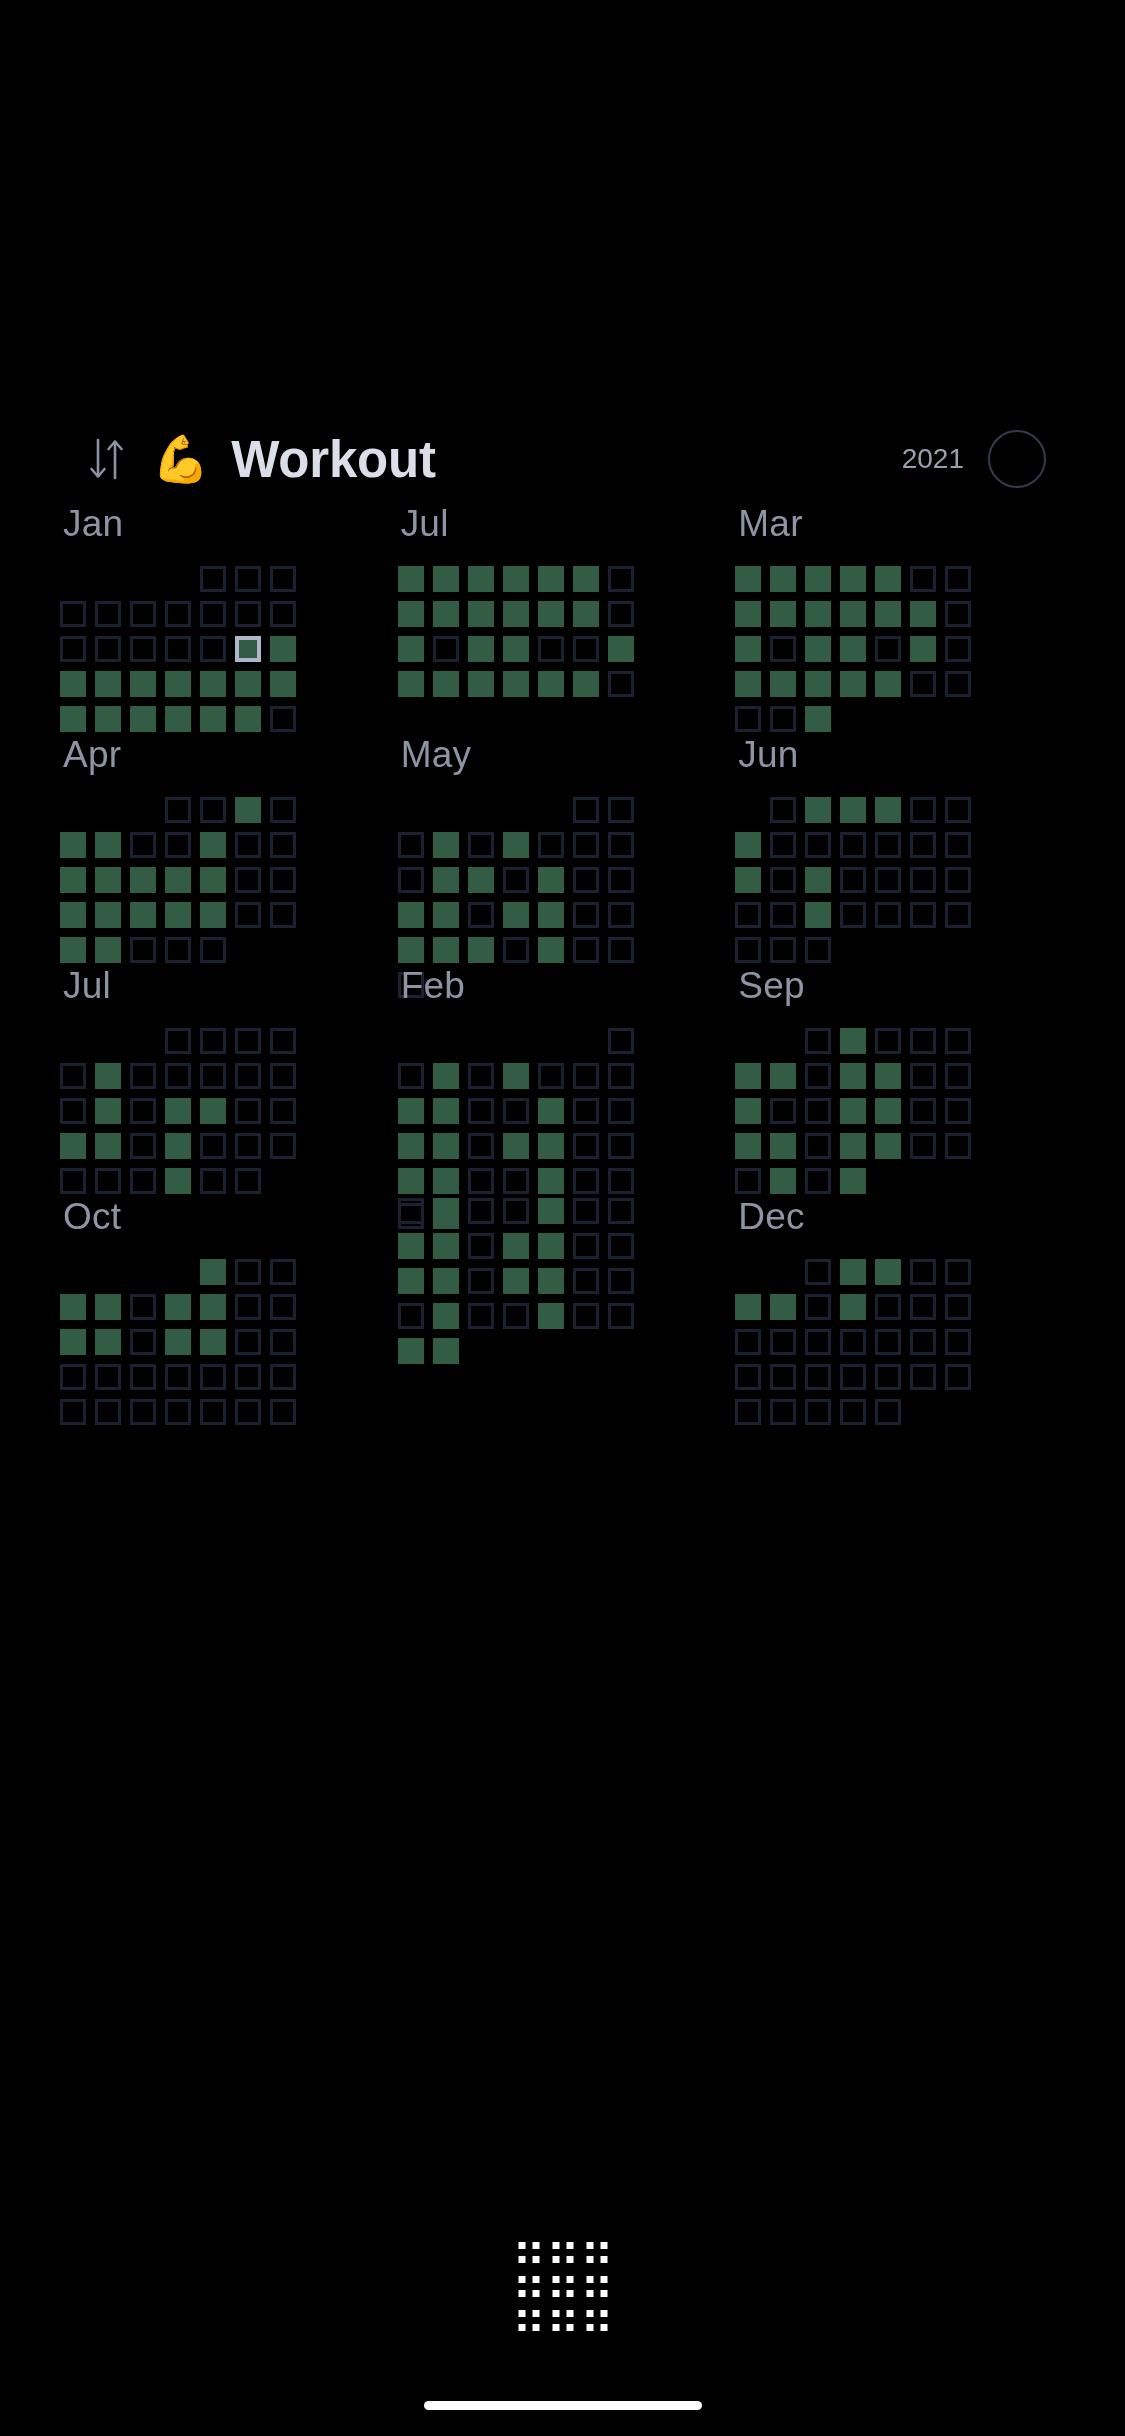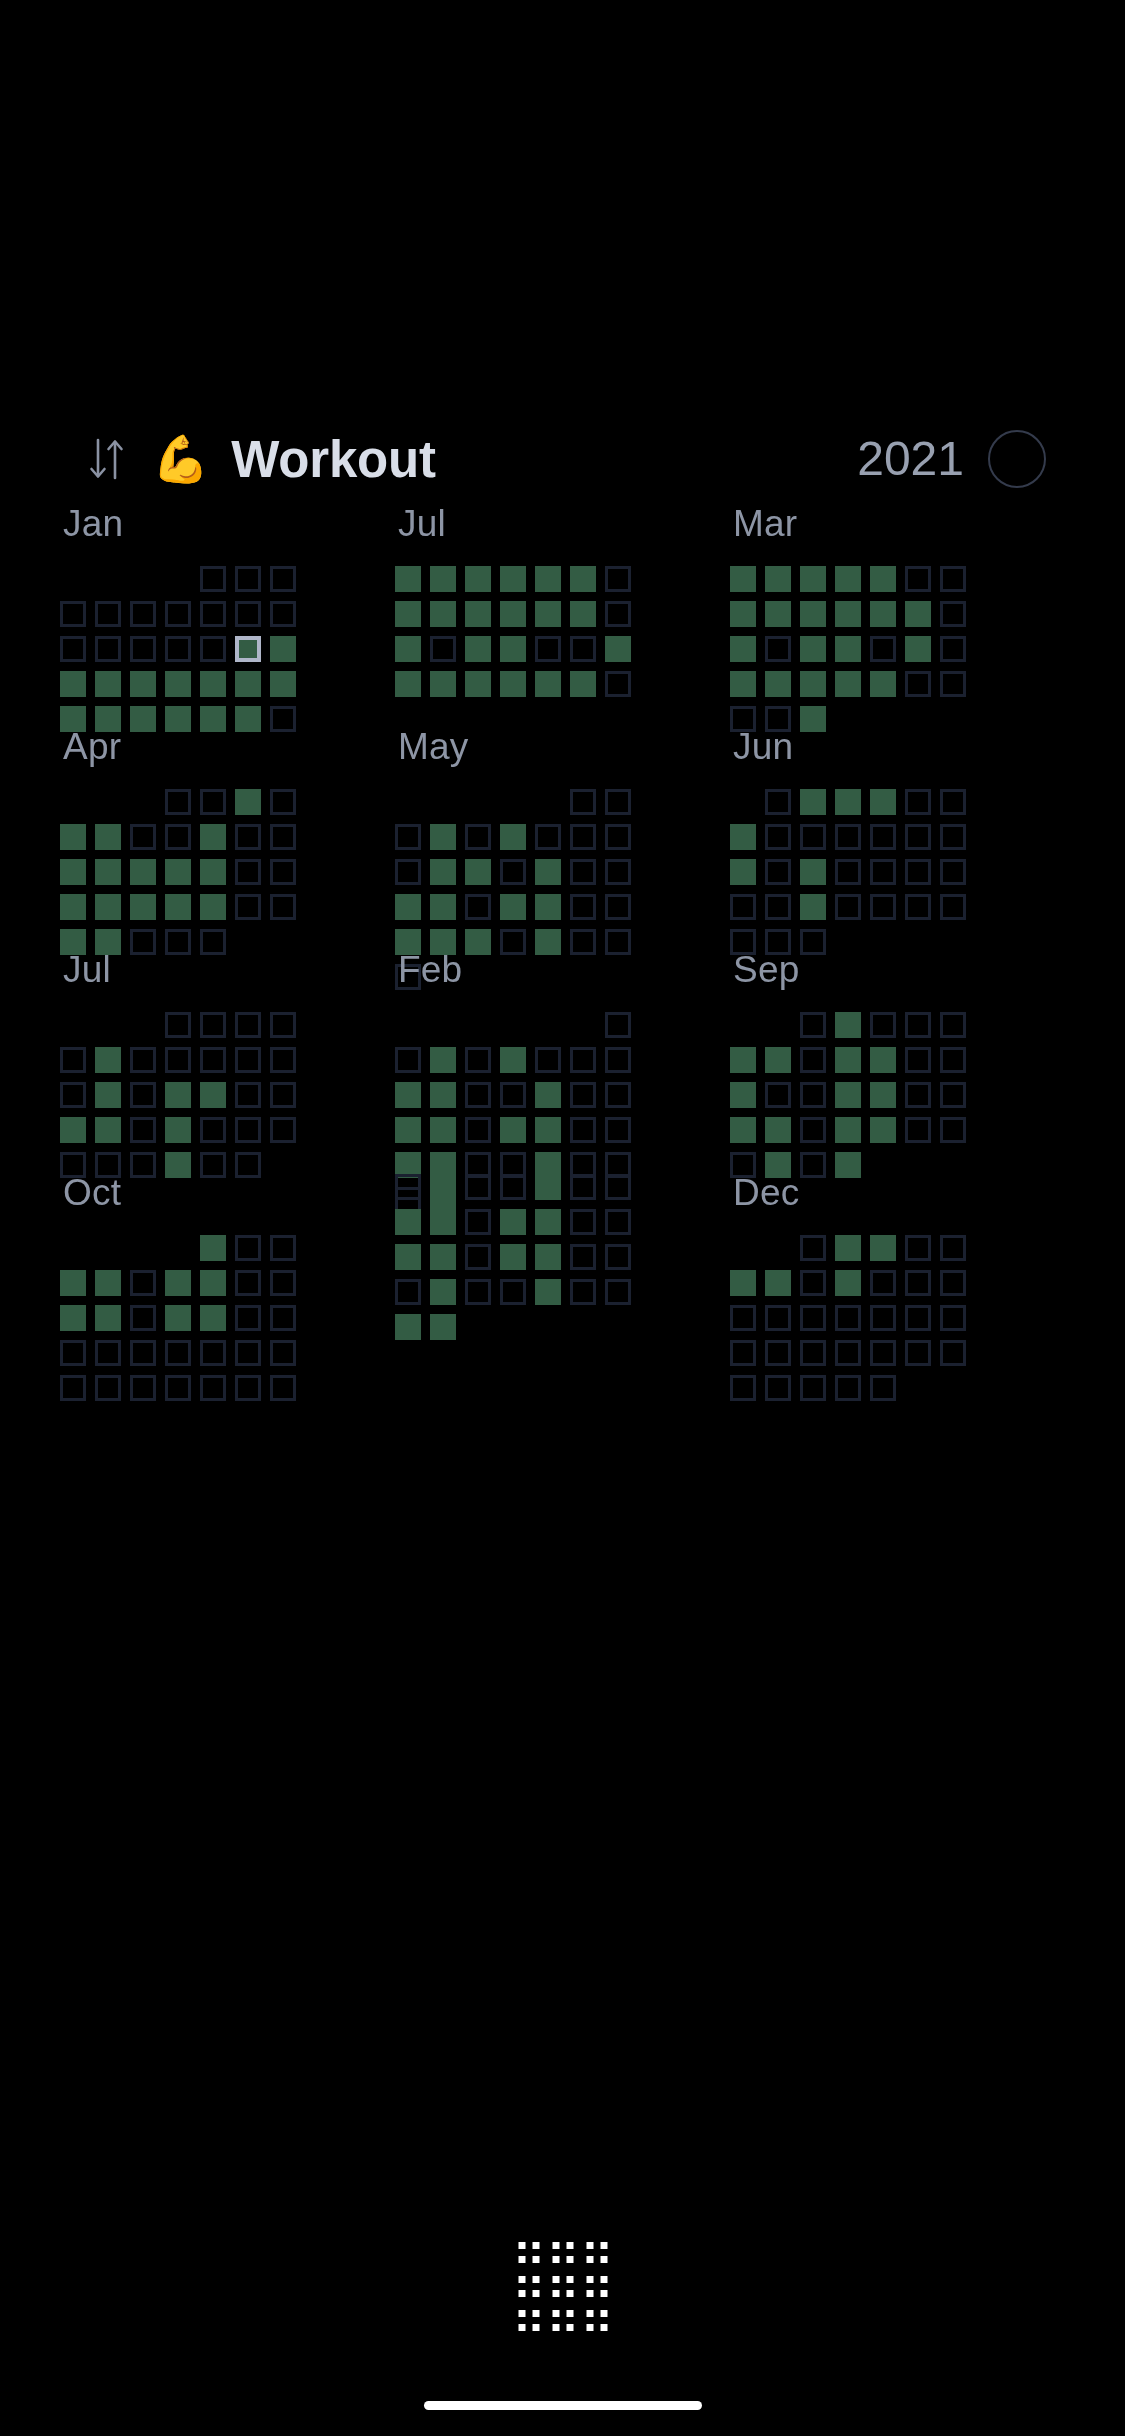--- a/index.html
+++ b/index.html
@@ -47,21 +47,21 @@
     line-height:1;
     flex:0 0 auto;
   }
   .header-right {
     margin-left:auto;
     display:flex;
     align-items:center;
     gap:24px;
   }
   .year {
-    font-size:48px;
+    font-size:28px;
     color:#98A0B0;
     line-height:1;
     font-weight:400;
   }
   .year-circle {
     width:58px; height:58px;
     border-radius:50%;
     border:2px solid #343B4C;
     background:transparent;
   }
@@ -69,20 +69,21 @@
   
   .months {
     position:absolute;
     left:60px; top:505px;
     width:1005px;
     display:grid;
     grid-template-columns:repeat(3, 1fr);
     grid-auto-rows:223px;
     column-gap:0px;
     row-gap:0px;
+    gap:8px;
   }
   .month { position:relative; }
   .month-name {
     font-size:37px;
     color:#8D95A5;
     font-weight:400;
     line-height:1;
     margin-left:3px;
     margin-bottom:24px;
     letter-spacing:0.2px;

